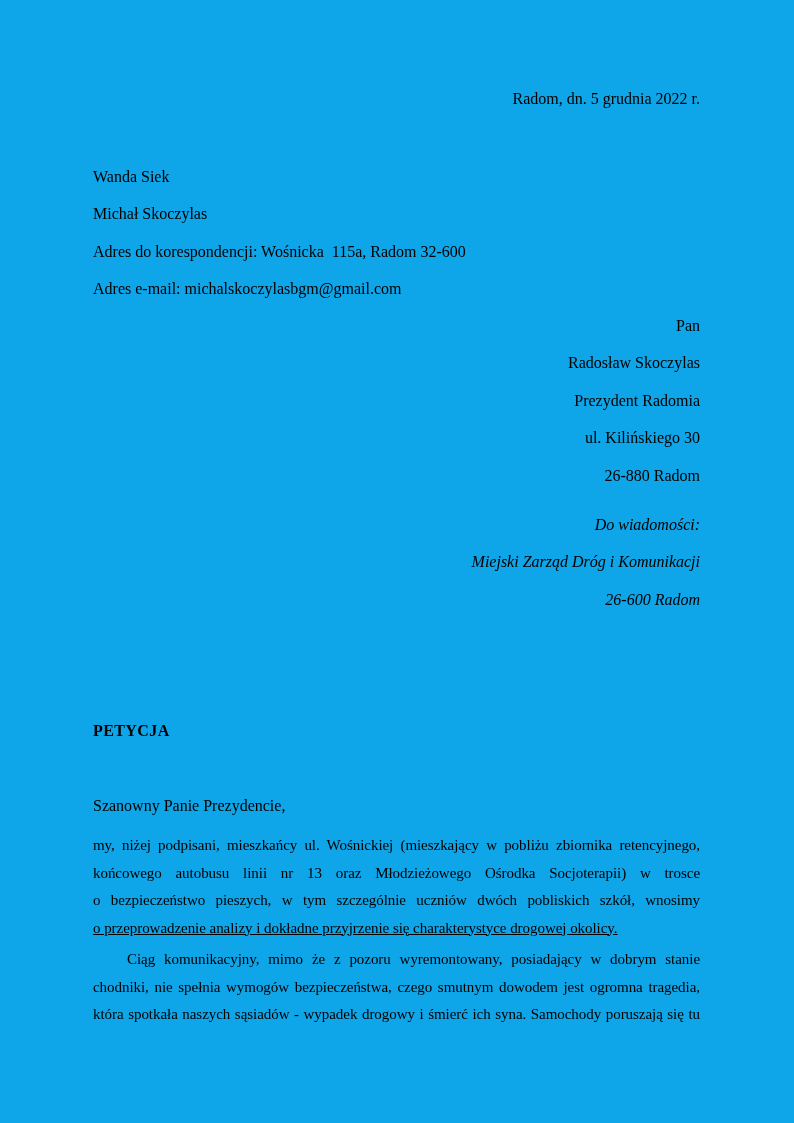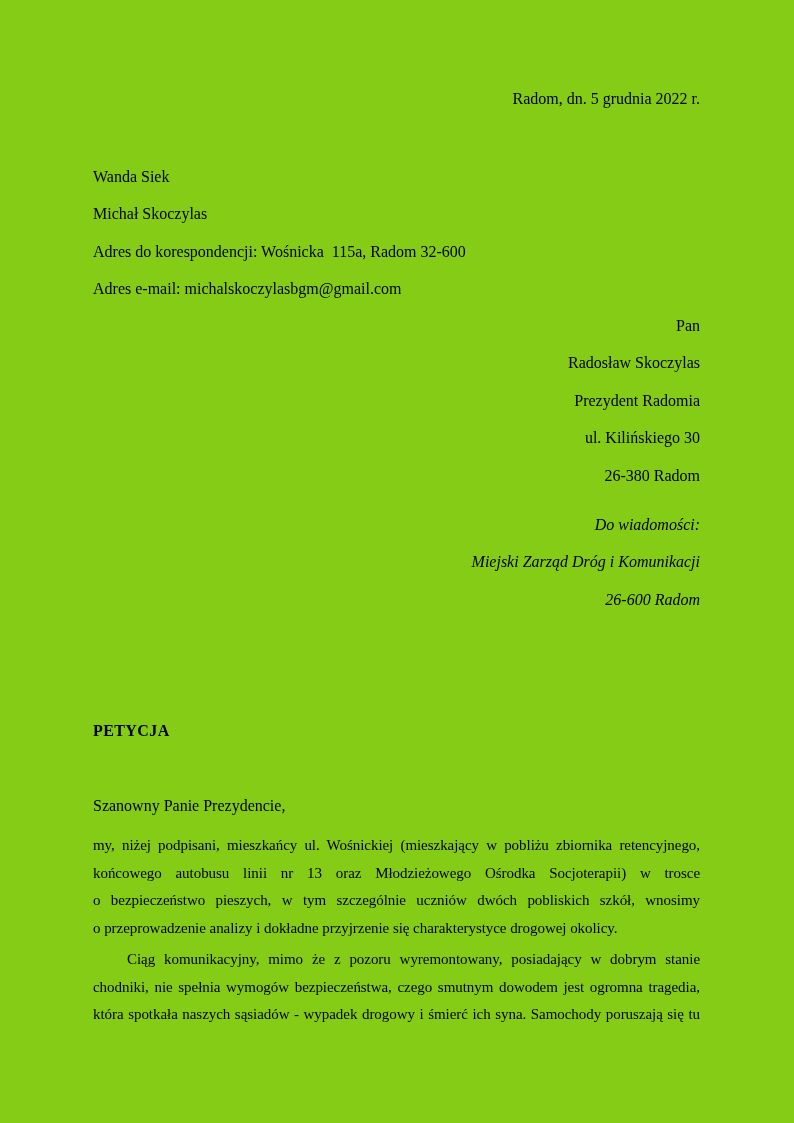--- a/index.html
+++ b/index.html
@@ -4,21 +4,21 @@
 <style>
   html, body {
     margin: 0;
     padding: 0;
     background: #ffffff;
   }
   .page {
     position: relative;
     width: 794px;
     height: 1123px;
-    background: #84cc16;
+    background: #0ea5e9;
     color: #000000;
     font-family: "Liberation Serif", serif;
     overflow: hidden;
   }
   .abs { position: absolute; left: 93px; width: 607px; }
   .right-align { text-align: right; }
   
   .hline {
     line-height: 37.4px;
     font-size: 16px;
@@ -47,20 +47,21 @@
   .jline {
     line-height: 27.5px;
     height: 27.5px;
     overflow: hidden;
     text-align: justify;
     text-align-last: justify;
     letter-spacing: -0.05px;
   }
   .jline.last-line {
     text-align-last: left;
+    text-decoration: underline;
   }
   .jline.first-indent {
     text-indent: 34px;
   }
 </style>
 </head>
 <body>
 
 <div class="page">
 
@@ -71,21 +72,21 @@
     <div class="hline">Michał Skoczylas</div>
     <div class="hline">Adres do korespondencji: Wośnicka  115a, Radom 32-600</div>
     <div class="hline">Adres e-mail: michalskoczylasbgm@gmail.com</div>
   </div>
 
   <div class="abs recipient-block right-align">
     <div class="hline">Pan</div>
     <div class="hline">Radosław Skoczylas</div>
     <div class="hline">Prezydent Radomia</div>
     <div class="hline">ul. Kilińskiego 30</div>
-    <div class="hline">26-380 Radom</div>
+    <div class="hline">26-880 Radom</div>
   </div>
 
   <div class="abs cc-block right-align">
     <div class="hline">Do wiadomości:</div>
     <div class="hline">Miejski Zarząd Dróg i Komunikacji</div>
     <div class="hline">26-600 Radom</div>
   </div>
 
   <div class="abs title-block">PETYCJA</div>
 

